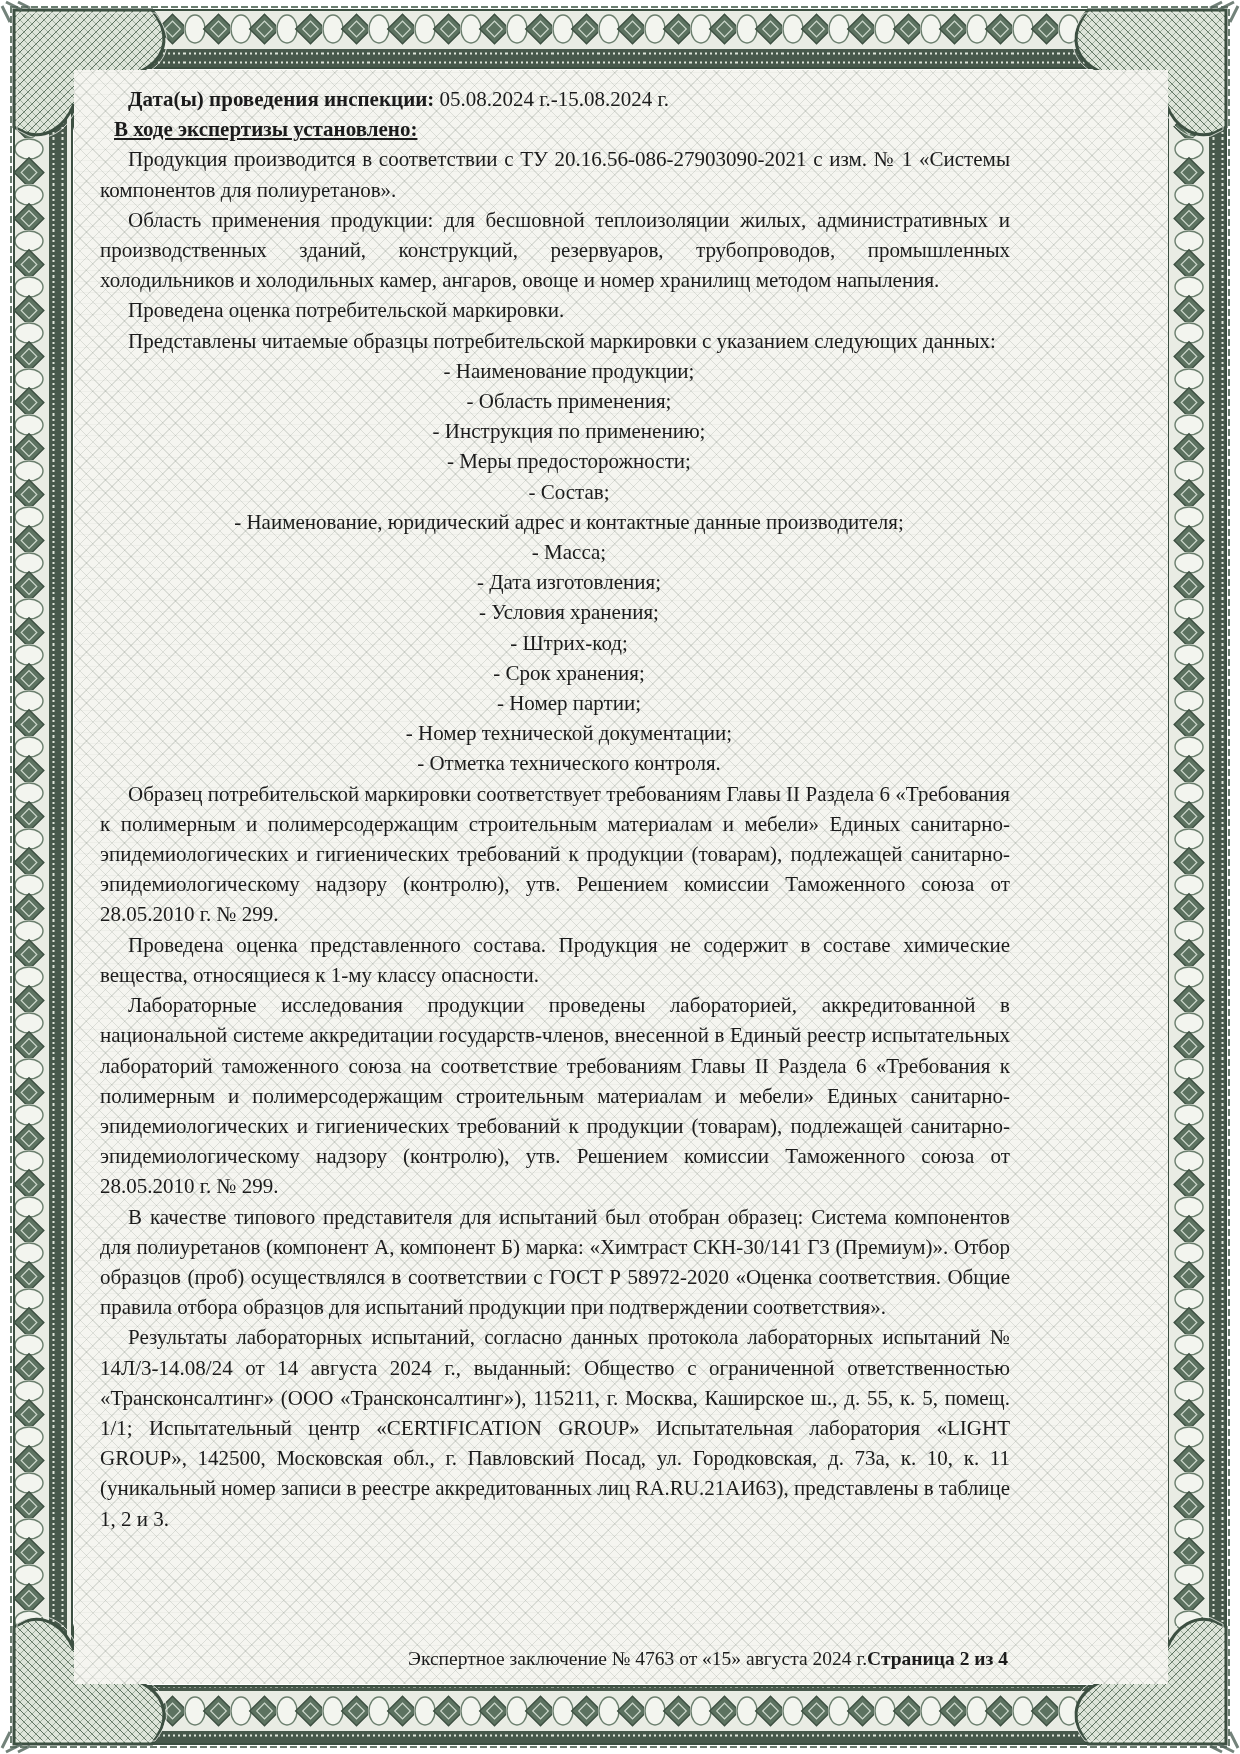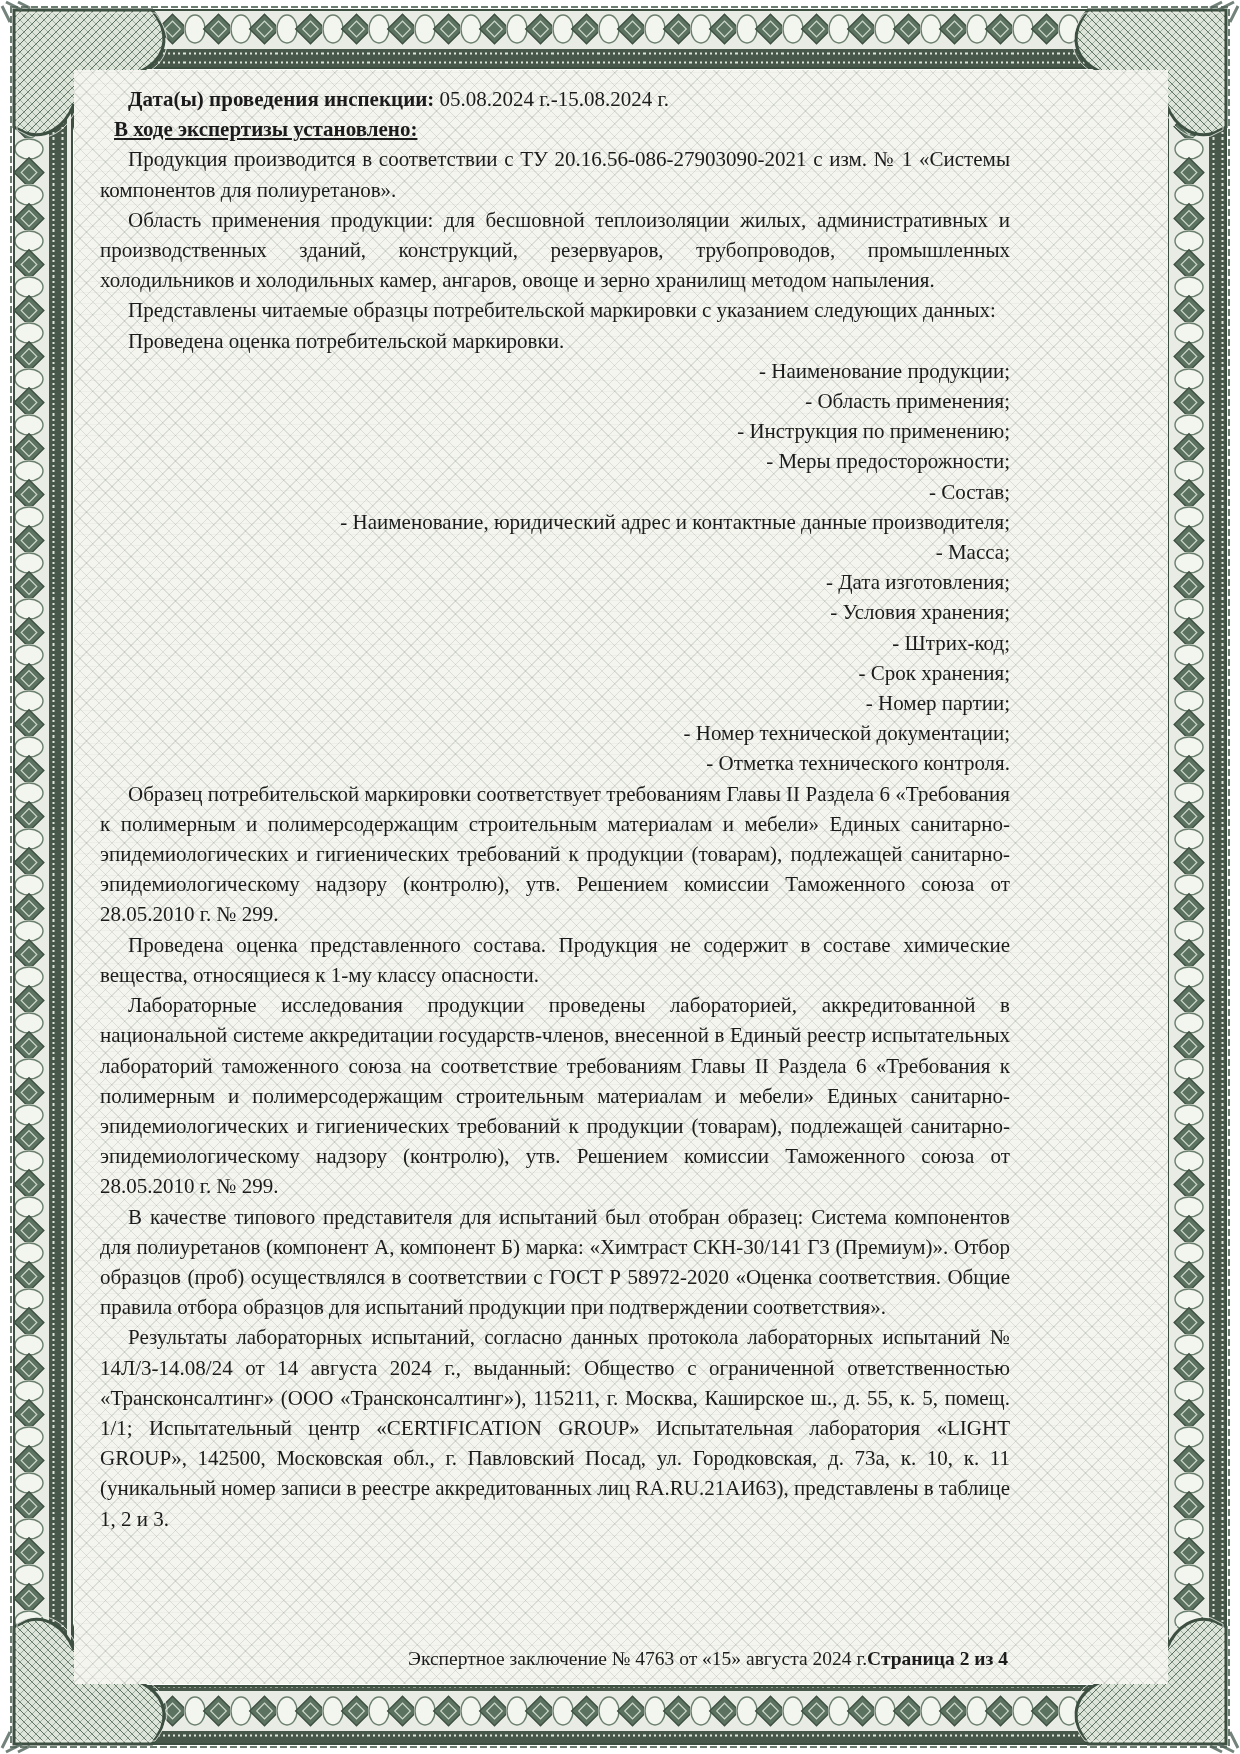--- a/index.html
+++ b/index.html
@@ -17,21 +17,21 @@
       repeating-linear-gradient(45deg, rgba(95,108,95,.17) 0 1px, transparent 1px 9px),
       repeating-linear-gradient(-45deg, rgba(95,108,95,.17) 0 1px, transparent 1px 9px),
       repeating-linear-gradient(0deg, transparent 0 5px, rgba(95,108,95,.05) 5px 6px, transparent 6px 11px);
   }
   .content{
     position:absolute;left:100px;top:84px;width:910px;z-index:3;
     color:#1b1b1b;font-size:21px;line-height:30.2px;text-align:justify;
   }
   .content p{margin:0;text-indent:28px;}
   .content p.noindent{text-indent:0;text-decoration:underline;}
-  .list-item{text-indent:28px;text-align:right;}
+  .list-item{text-indent:28px;text-align:center;}
   b{font-weight:bold;}
   .footer{
     position:absolute;left:128px;right:232px;top:1604px;z-index:3;
     display:flex;justify-content:flex-end;align-items:baseline;
     color:#1b1b1b;font-size:19.5px;
   }
   .footer .right{font-weight:bold;margin-top:44px;}
 </style>
 </head>
 <body>
@@ -84,23 +84,23 @@
 
   <path d="M72 1666 C 120 1658, 170 1674, 220 1666 S 320 1658, 370 1666 S 470 1674, 520 1666 S 620 1658, 670 1666 S 770 1674, 820 1666 S 920 1658, 970 1666 S 1070 1674, 1120 1666 L 1168 1666" fill="none" stroke="#6a7d6f" stroke-width="2" opacity="0.7"></path>
 </svg>
 
 <div class="watermark"></div>
 
 <div class="content">
   <p><b>Дата(ы) проведения инспекции:</b> <span>05.08.2024 г.-15.08.2024 г.</span></p>
   <p class="noindent" style="text-indent:14px;"><b>В ходе экспертизы установлено:</b></p>
   <p>Продукция производится в соответствии с ТУ 20.16.56-086-27903090-2021 с изм. № 1 «Системы компонентов для полиуретанов».</p>
-  <p>Область применения продукции: для бесшовной теплоизоляции жилых, административных и производственных зданий, конструкций, резервуаров, трубопроводов, промышленных холодильников и холодильных камер, ангаров, овоще и зерно хранилищ методом напыления.</p>
+  <p>Область применения продукции: для бесшовной теплоизоляции жилых, административных и производственных зданий, конструкций, резервуаров, трубопроводов, промышленных холодильников и холодильных камер, ангаров, овоще и номер хранилищ методом напыления.</p>
+  <p>Проведена оценка потребительской маркировки.</p>
   <p>Представлены читаемые образцы потребительской маркировки с указанием следующих данных:</p>
-  <p>Проведена оценка потребительской маркировки.</p>
 
   <div class="list-item">- Наименование продукции;</div>
   <div class="list-item">- Область применения;</div>
   <div class="list-item">- Инструкция по применению;</div>
   <div class="list-item">- Меры предосторожности;</div>
   <div class="list-item">- Состав;</div>
   <div class="list-item">- Наименование, юридический адрес и контактные данные производителя;</div>
   <div class="list-item">- Масса;</div>
   <div class="list-item">- Дата изготовления;</div>
   <div class="list-item">- Условия хранения;</div>

